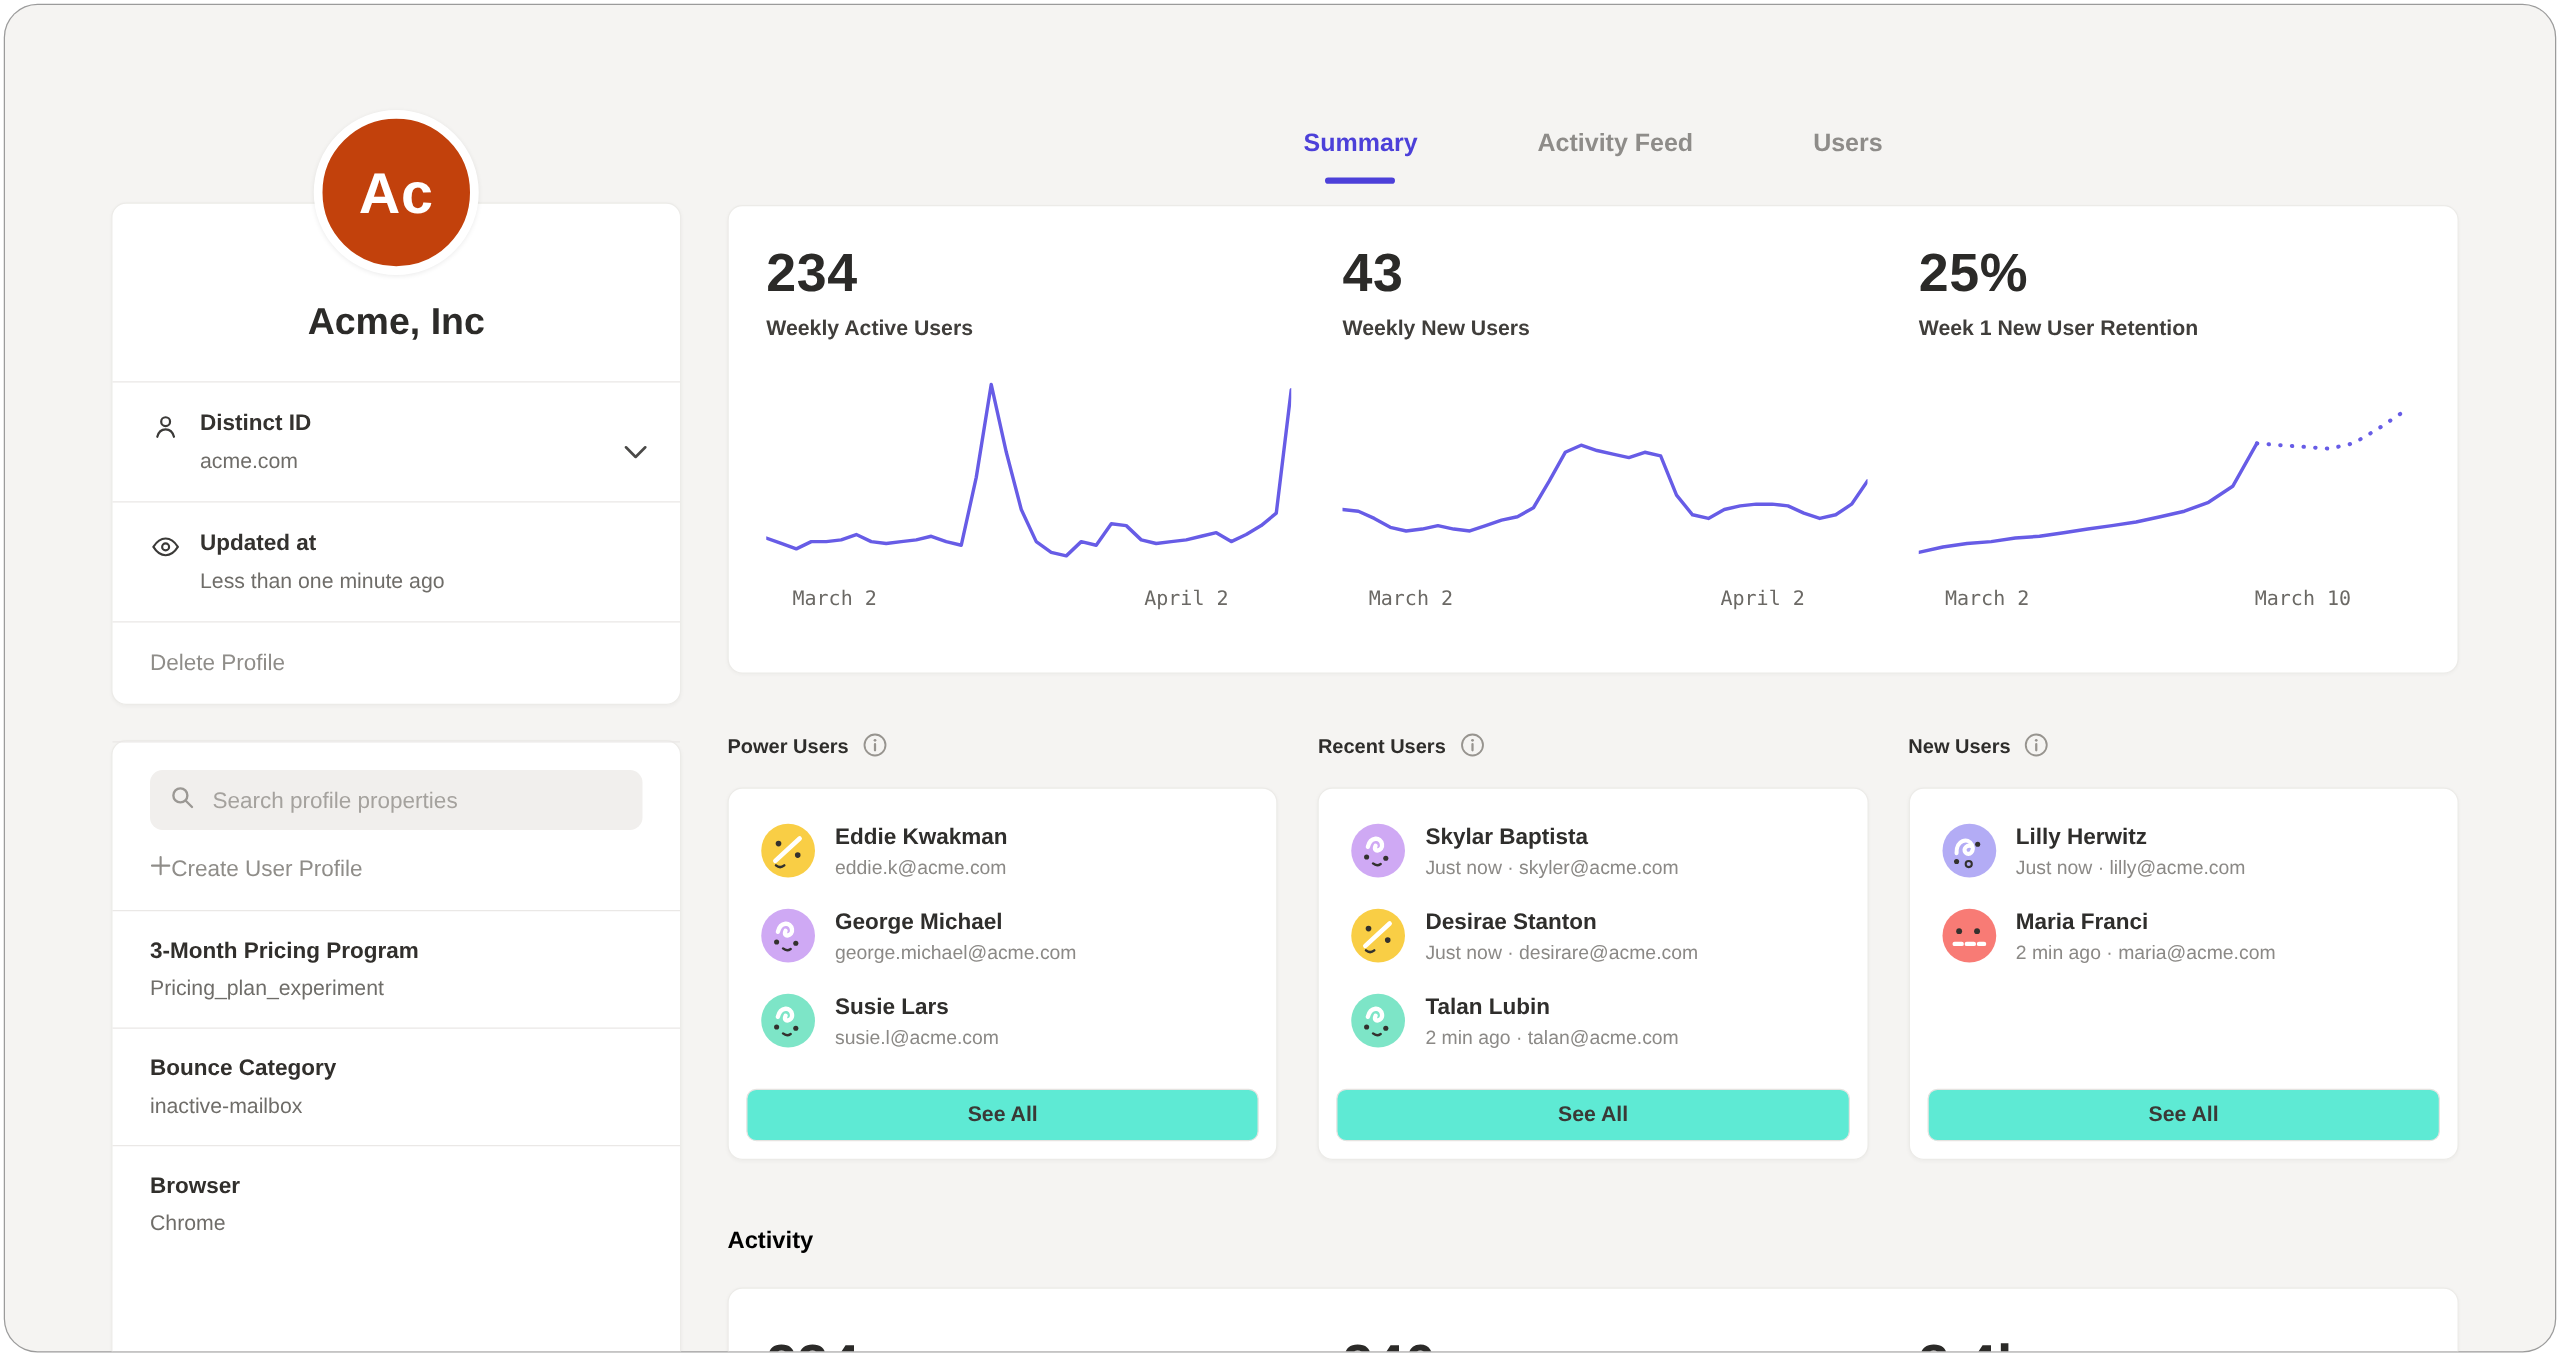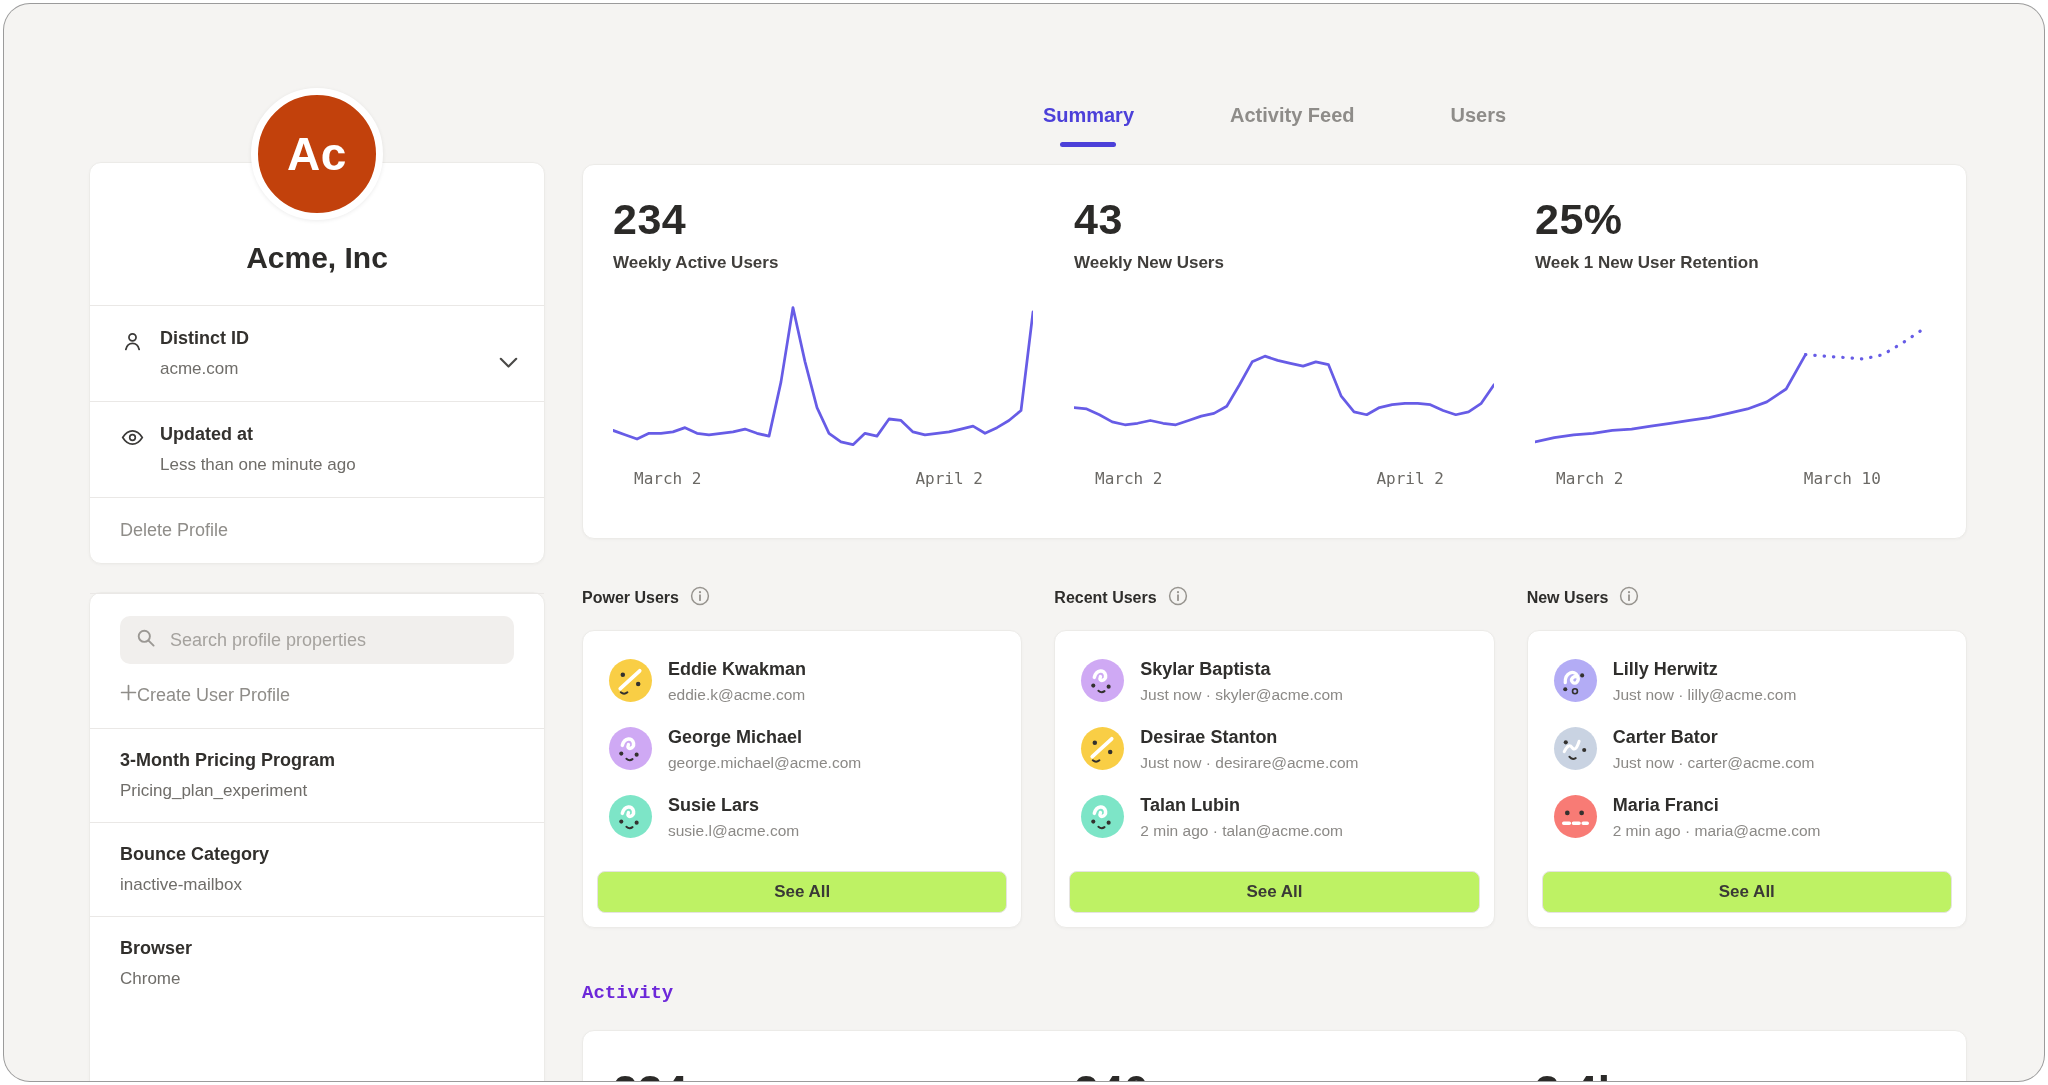--- a/index.html
+++ b/index.html
@@ -77,26 +77,26 @@
   .section-head{display:flex;align-items:center;gap:11px;height:36px;margin-bottom:4px;}
   .section-title{font-size:16px;font-weight:700;color:#2e2d2b;}
   .user-card{position:relative;height:298px;box-sizing:border-box;margin-top:14px;}
   .user-list{padding:28px 26px 0;}
   .user-item{display:flex;align-items:flex-start;margin-bottom:23px;cursor:pointer;}
   .u-avatar{width:43px;height:43px;border-radius:50%;flex:0 0 43px;overflow:hidden;}
   .u-avatar svg{display:block;width:100%;height:100%;}
   .u-txt{margin-left:16px;min-width:0;}
   .u-name{font-size:18px;font-weight:700;color:#2f2e2c;}
   .u-sub{font-size:15.5px;color:#8b8986;margin-top:6px;white-space:nowrap;}
-  .see-all{position:absolute;left:14px;right:14px;bottom:14px;height:42px;background:#bef264;
+  .see-all{position:absolute;left:14px;right:14px;bottom:14px;height:42px;background:#5eead4;
     border:1px solid #e5e3e0;border-radius:8px;cursor:pointer;font-family:inherit;
     font-size:17px;font-weight:600;color:#3a3936;}
 
   
-  .activity-title{position:absolute;left:578px;top:978px;font-size:19px;font-weight:700;color:#6d28d9;font-family:Liberation Mono, monospace;}
+  .activity-title{position:absolute;left:578px;top:978px;font-size:19px;font-weight:700;color:#000000;}
   .activity-card{position:absolute;left:578px;top:1026px;width:1385px;height:170px;display:flex;box-sizing:border-box;}
   .activity-stat{flex:1 1 0;padding:36px 0 0 30px;font-size:44px;font-weight:700;color:#2b2a28;letter-spacing:.5px;}
 </style>
 </head>
 <body>
 
 <div class="frame">
 
   <div class="company-avatar" style="background-color: #c2410c;">
     <span>Ac</span>
@@ -379,34 +379,20 @@
                   <circle cx="27.5" cy="16" r="2" fill="#33312e"></circle>
                   <circle cx="20.5" cy="31.5" r="2.4" fill="none" stroke="#33312e" stroke-width="1.6"></circle>
                 </svg>
               </span>
             <span class="u-txt">
               <div class="u-name">Lilly Herwitz</div>
               <div class="u-sub">Just now · lilly@acme.com</div>
             </span>
           </div>
           <div class="user-item">
-            <span class="u-avatar" style="background-color: rgb(201, 211, 226);">
-                <svg viewBox="0 0 42 42">
-                  <path d="M10 24 c3 -6 5.5 -7 7.5 -4 c2 3 4.5 2 7 -6" stroke="#fff" stroke-width="3" fill="none" stroke-linecap="round"></path>
-                  <circle cx="11.5" cy="15" r="2" fill="#33312e"></circle>
-                  <circle cx="29.5" cy="22.5" r="2" fill="#33312e"></circle>
-                  <path d="M15 29 q2.5 3.4 6.2 1.4" stroke="#33312e" stroke-width="1.9" fill="none" stroke-linecap="round"></path>
-                </svg>
-              </span>
-            <span class="u-txt">
-              <div class="u-name">Carter Bator</div>
-              <div class="u-sub">Just now · carter@acme.com</div>
-            </span>
-          </div>
-          <div class="user-item">
             <span class="u-avatar" style="background-color: rgb(248, 123, 117);">
                 <svg viewBox="0 0 42 42">
                   <circle cx="13" cy="17.5" r="2.3" fill="#33312e"></circle>
                   <circle cx="27" cy="17.5" r="2.3" fill="#33312e"></circle>
                   <path d="M9.5 27.5 h23" stroke="#fff" stroke-width="3.4" stroke-dasharray="5.5 4" stroke-linecap="round" fill="none"></path>
                 </svg>
               </span>
             <span class="u-txt">
               <div class="u-name">Maria Franci</div>
               <div class="u-sub">2 min ago · maria@acme.com</div>

